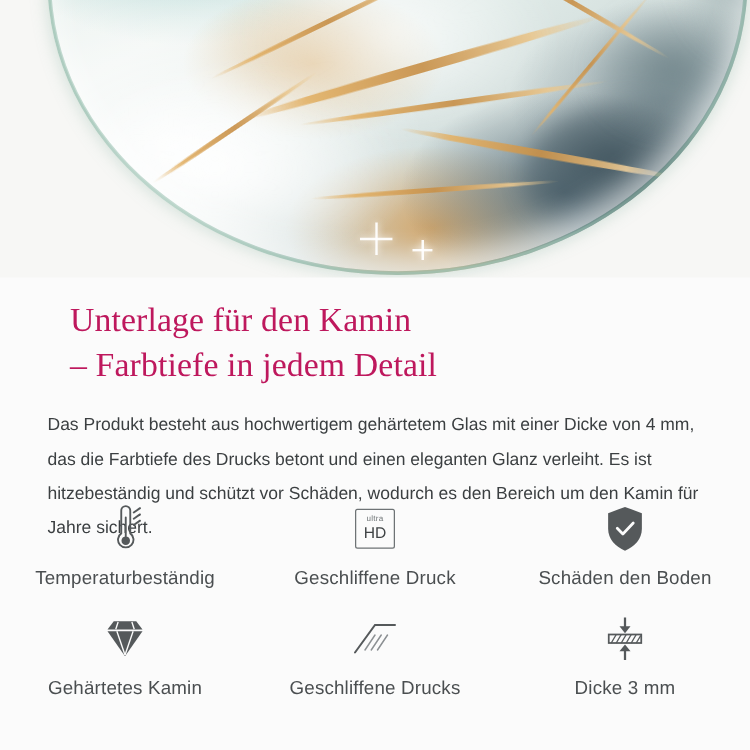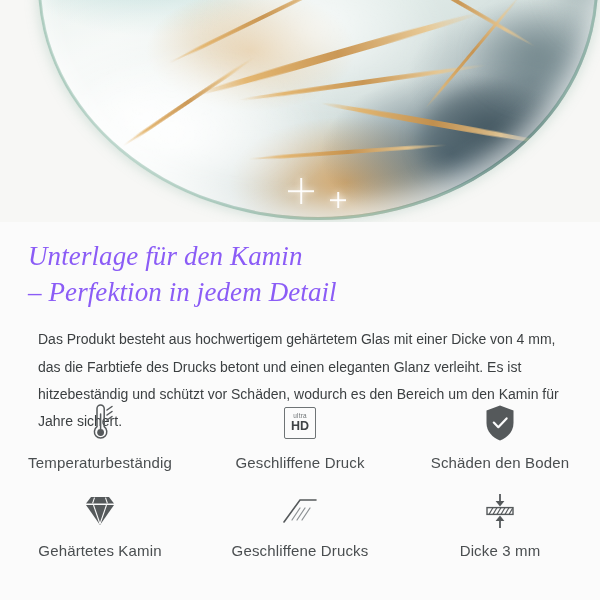--- a/index.html
+++ b/index.html
@@ -118,28 +118,27 @@
   .s2 { left: 330px; top: 192px; width: 16px; height: 16px; }
 
   
   .content {
     position: absolute;
     left: 0; top: 222px;
     width: 600px;
   }
   .headline {
     margin: 0;
-    padding: 16px 38px 0 28px;
+    padding: 16px 38px 0 56px;
     font-family: "Liberation Serif", serif;
     font-weight: 400;
     font-size: 27px;
     line-height: 1.34;
-    color: #8b5cf6;
+    color: #be185d;
     letter-spacing: 0.1px;
-    font-style: italic;
   }
   .headline .l2t { display: block; }
   .paragraph {
     margin: 0;
     padding: 16px 40px 0 38px;
     font-size: 14px;
     line-height: 1.95;
     color: #3b3f41;
   }
 
@@ -180,21 +179,21 @@
     width: 32px; height: 32px;
     border: 1.6px solid #6e7375;
     border-radius: 2px;
     display: flex;
     flex-direction: column;
     align-items: center;
     justify-content: center;
     line-height: 1;
   }
   .hd-badge .u { font-size: 6.4px; color: #6e7375; letter-spacing: 0.2px; }
-  .hd-badge .hd { font-size: 12.5px; font-weight: bold; color: #3f4345; margin-top: 1px; }
+  .hd-badge .hd { font-size: 12.5px; font-weight: normal; color: #3f4345; margin-top: 1px; }
 
   svg { display: block; }
 </style>
 </head>
 <body>
 
 <div id="page">
 
   <div class="hero">
     <div class="hero-plate">
@@ -213,21 +212,21 @@
       <div class="vein v8"></div>
     </div>
     <div class="plate-rim"></div>
     <div class="sparkle s1"></div>
     <div class="sparkle s2"></div>
   </div>
 
   <div class="content">
     <h1 class="headline">
       <span>Unterlage für den Kamin</span>
-      <span class="l2t">– Perfektion in jedem Detail</span>
+      <span class="l2t">– Farbtiefe in jedem Detail</span>
     </h1>
     <p class="paragraph">Das Produkt besteht aus hochwertigem gehärtetem Glas mit einer Dicke von 4 mm, das die Farbtiefe des Drucks betont und einen eleganten Glanz verleiht. Es ist hitzebeständig und schützt vor Schäden, wodurch es den Bereich um den Kamin für Jahre sichert.</p>
   </div>
 
   <div class="features">
 
     <div class="feature">
       <div class="ico">
         <svg width="34" height="44" viewBox="0 0 34 44">
           <g fill="none" stroke="#55595b" stroke-width="1.5" stroke-linecap="round">

